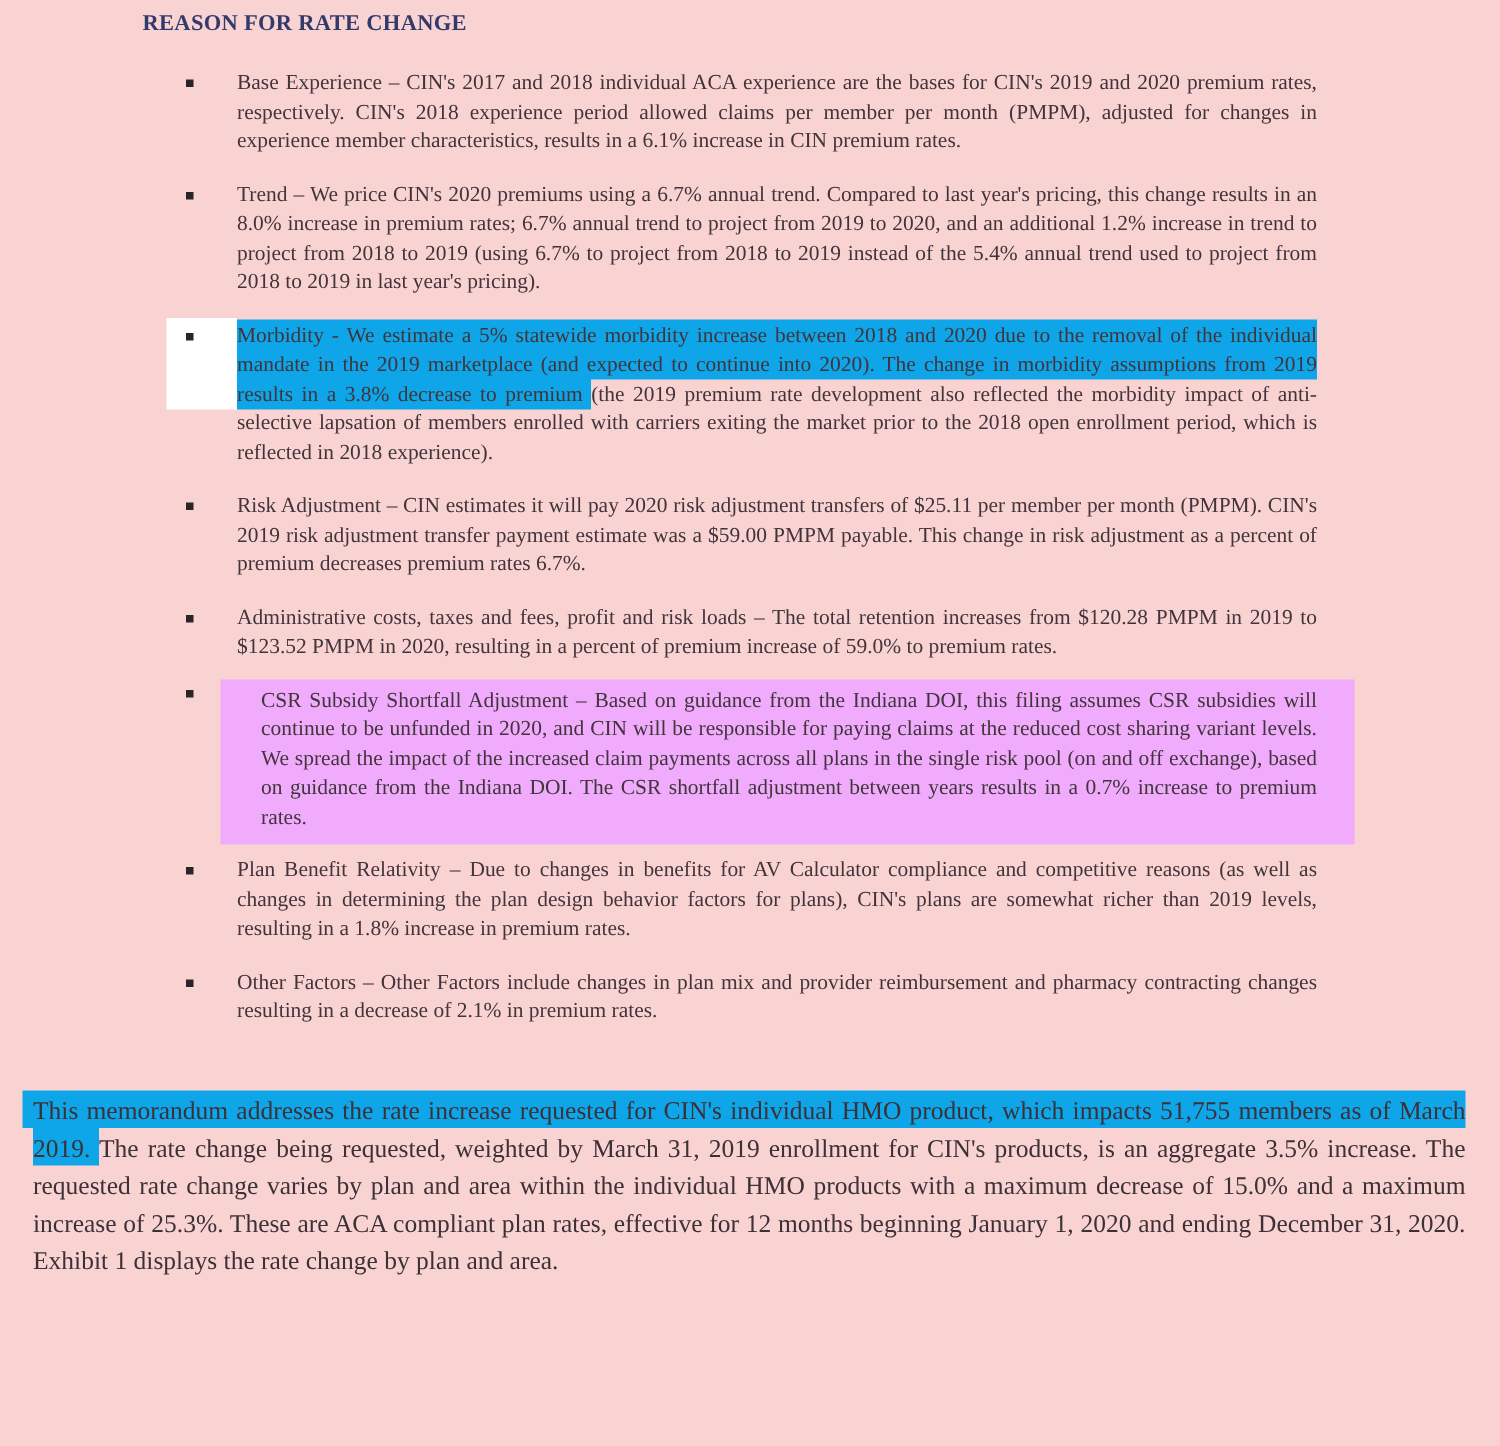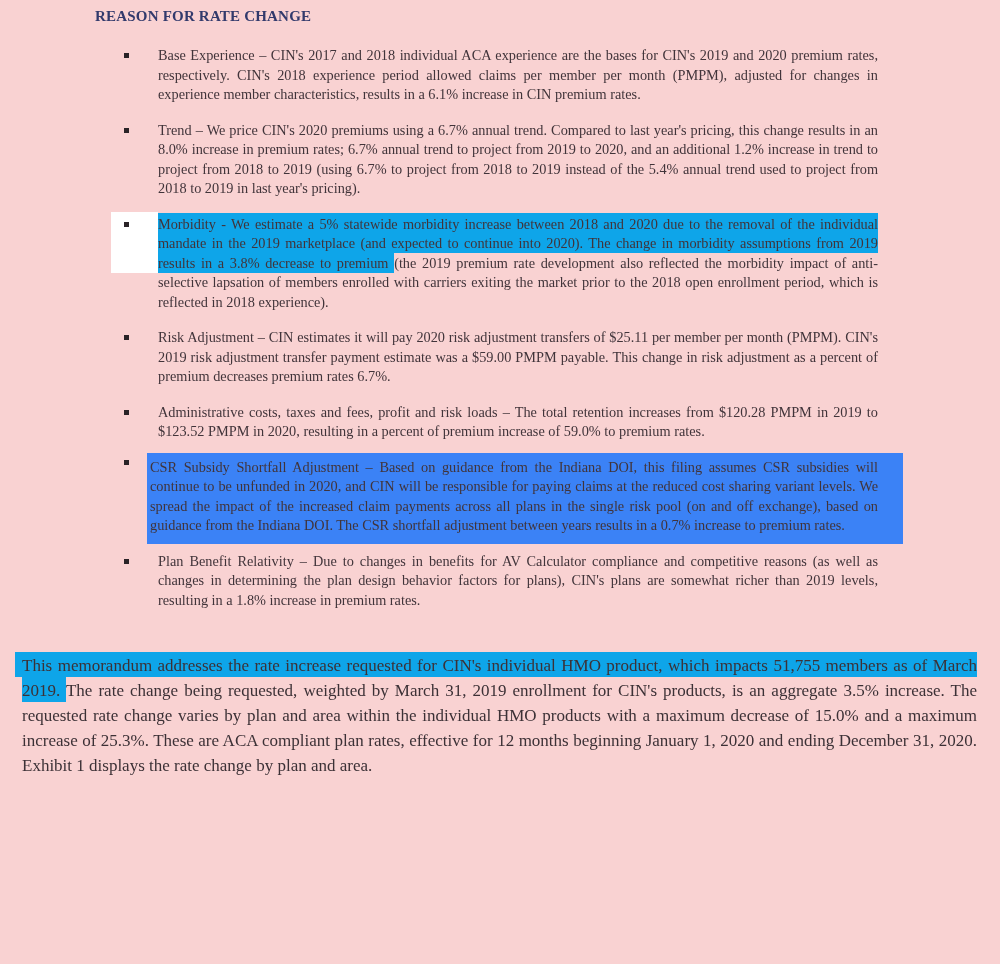--- a/index.html
+++ b/index.html
@@ -46,22 +46,22 @@
   
   .pre-hl{
     position:absolute;
     left:-47px;top:-3px;
     width:47px;height:61px;
     background:#ffffff;
     z-index:1;
   }
   
   .block-hl .bullet-text{
-    background:#3b82f6;
-    padding:5px 25px 8px 3px;
+    background:#f0abfc;
+    padding:5px 25px 8px 27px;
     margin:-5px -25px -8px -11px;
   }
   .footer-para{
     margin:43px 0 0 22px;
     width:955px;
     font-size:17px;
     line-height:25px;
     text-align:justify;
     color:#3c3136;
   }
@@ -123,20 +123,26 @@
       </div>
     </li>
 
     <li class="bullet">
       <span class="marker"></span>
       <div class="bullet-text">
         <span>Plan Benefit Relativity – Due to changes in benefits for AV Calculator compliance and competitive reasons (as well as changes in determining the plan design behavior factors for plans), CIN's plans are somewhat richer than 2019 levels, resulting in a 1.8% increase in premium rates.</span>
       </div>
     </li>
 
+    <li class="bullet">
+      <span class="marker"></span>
+      <div class="bullet-text">
+        <span>Other Factors – Other Factors include changes in plan mix and provider reimbursement and pharmacy contracting changes resulting in a decrease of 2.1% in premium rates.</span>
+      </div>
+    </li>
 
   </ul>
 
   <div class="footer-para">
     <span class="hl">This memorandum addresses the rate increase requested for CIN's individual HMO product, which impacts 51,755 members as of March 2019. </span><span>The rate change being requested, weighted by March 31, 2019 enrollment for CIN's products, is an aggregate 3.5% increase. The requested rate change varies by plan and area within the individual HMO products with a maximum decrease of 15.0% and a maximum increase of 25.3%. These are ACA compliant plan rates, effective for 12 months beginning January 1, 2020 and ending December 31, 2020. Exhibit 1 displays the rate change by plan and area.</span>
   </div>
 
 </div>
 
 </body></html>

